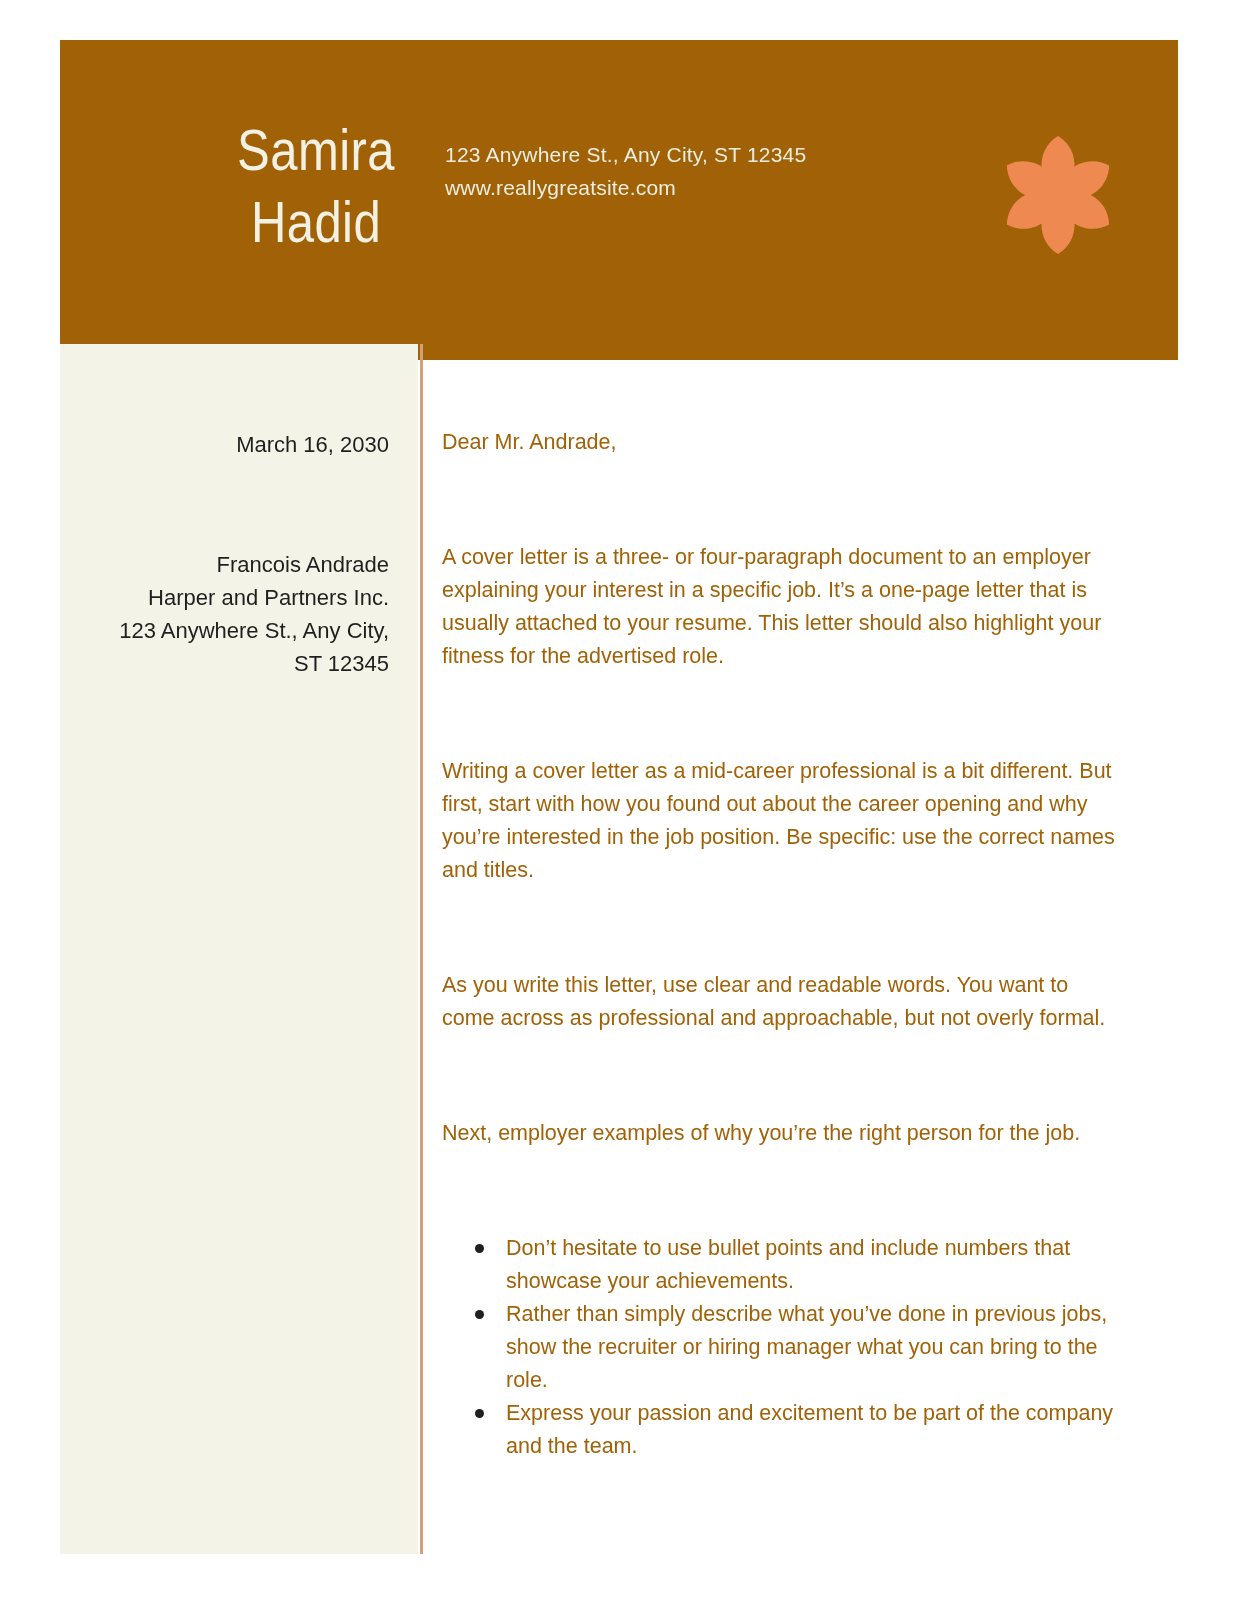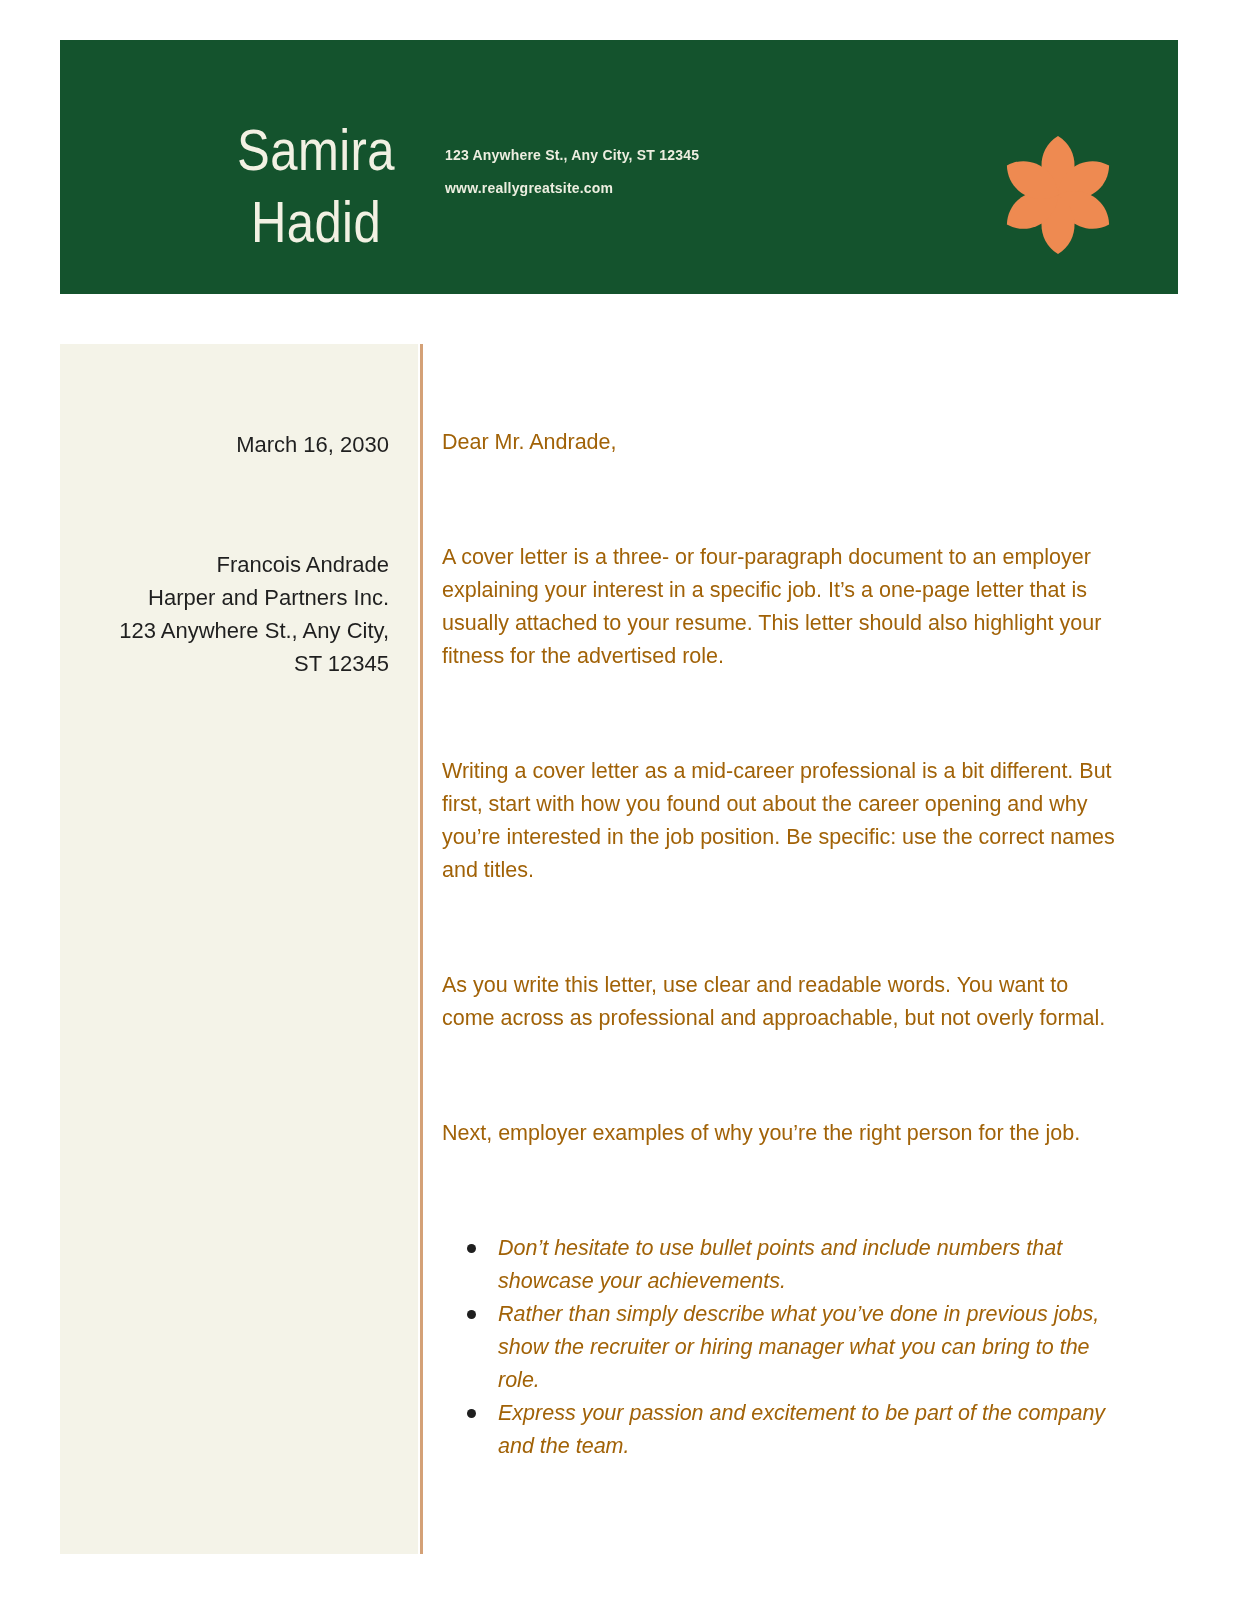--- a/index.html
+++ b/index.html
@@ -13,45 +13,44 @@
   .page {
     position: absolute; left: 0; top: 0;
     width: 1237px; height: 1600px;
     background: #ffffff;
   }
 
   
   .letterhead {
     position: absolute;
     left: 60px; top: 40px;
-    width: 1118px; height: 254px;
-    background: #14532d;
+    width: 1118px; height: 320px;
+    background: #a16207;
   }
   .sender-name {
     position: absolute;
     left: 128px; top: 74px;
     width: 256px;
     text-align: center;
     color: #F2F1E3;
     font-size: 57px;
     line-height: 72px;
     font-weight: 400;
     transform: scaleX(0.86);
     transform-origin: 50% 50%;
     letter-spacing: 0.5px;
     white-space: nowrap;
   }
   .sender-contact {
     position: absolute;
     left: 385px; top: 99px;
     color: #EDEEE0;
-    font-size: 14px;
+    font-size: 21px;
     line-height: 32.5px;
     letter-spacing: 0.2px;
-    font-weight: bold;
   }
   .flower {
     position: absolute;
     left: 935px; top: 92px;
     width: 126px; height: 126px;
   }
 
   
   .sidebar {
     position: absolute;
@@ -80,21 +79,21 @@
   .letter {
     position: absolute;
     left: 442px; top: 340px;
     width: 684px;
     color: #a16207;
     font-size: 21.5px;
     line-height: 33px;
     padding-top: 86px;
   }
   .letter p { margin: 0 0 82px 0; }
-  .letter ul { list-style: none; margin: 0; padding: 0; font-style: italic; }
+  .letter ul { list-style: none; margin: 8px; padding: 0; }
   .letter li { position: relative; padding-left: 56px; }
   .letter li .bullet-dot {
     position: absolute;
     left: 25px; top: 12px;
     width: 9px; height: 9px;
     border-radius: 50%;
     background: #1F1F1F;
   }
 </style>
 </head>

